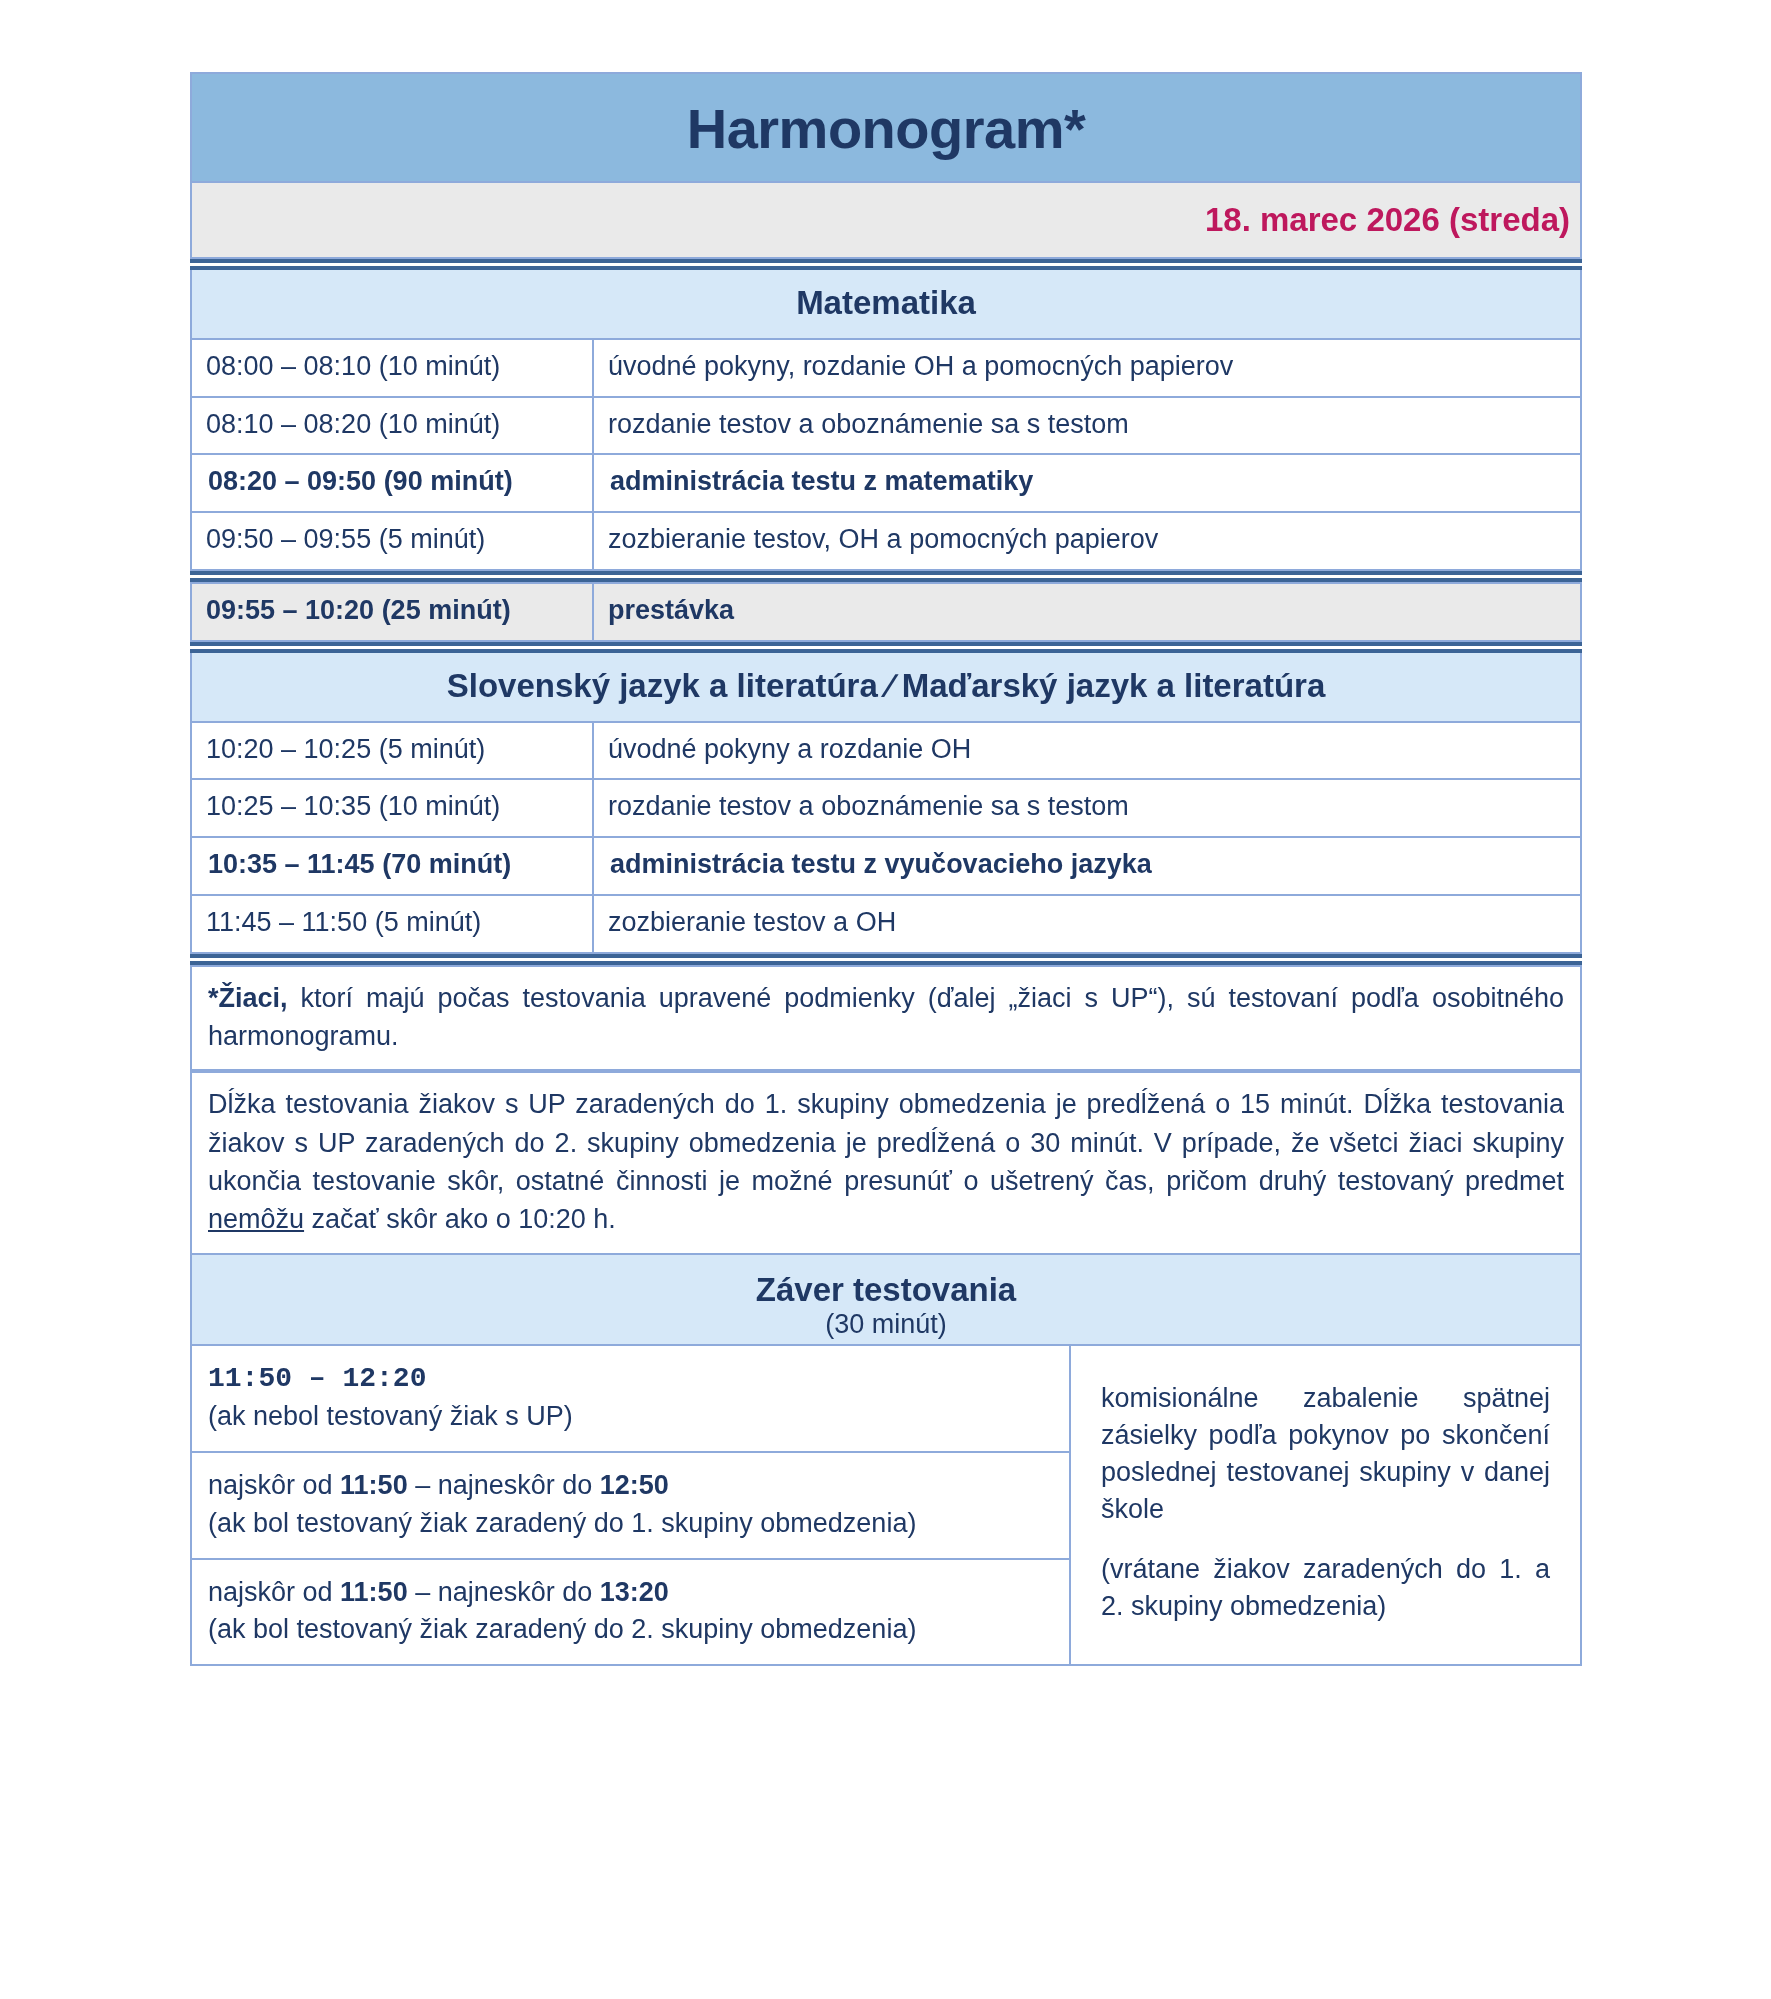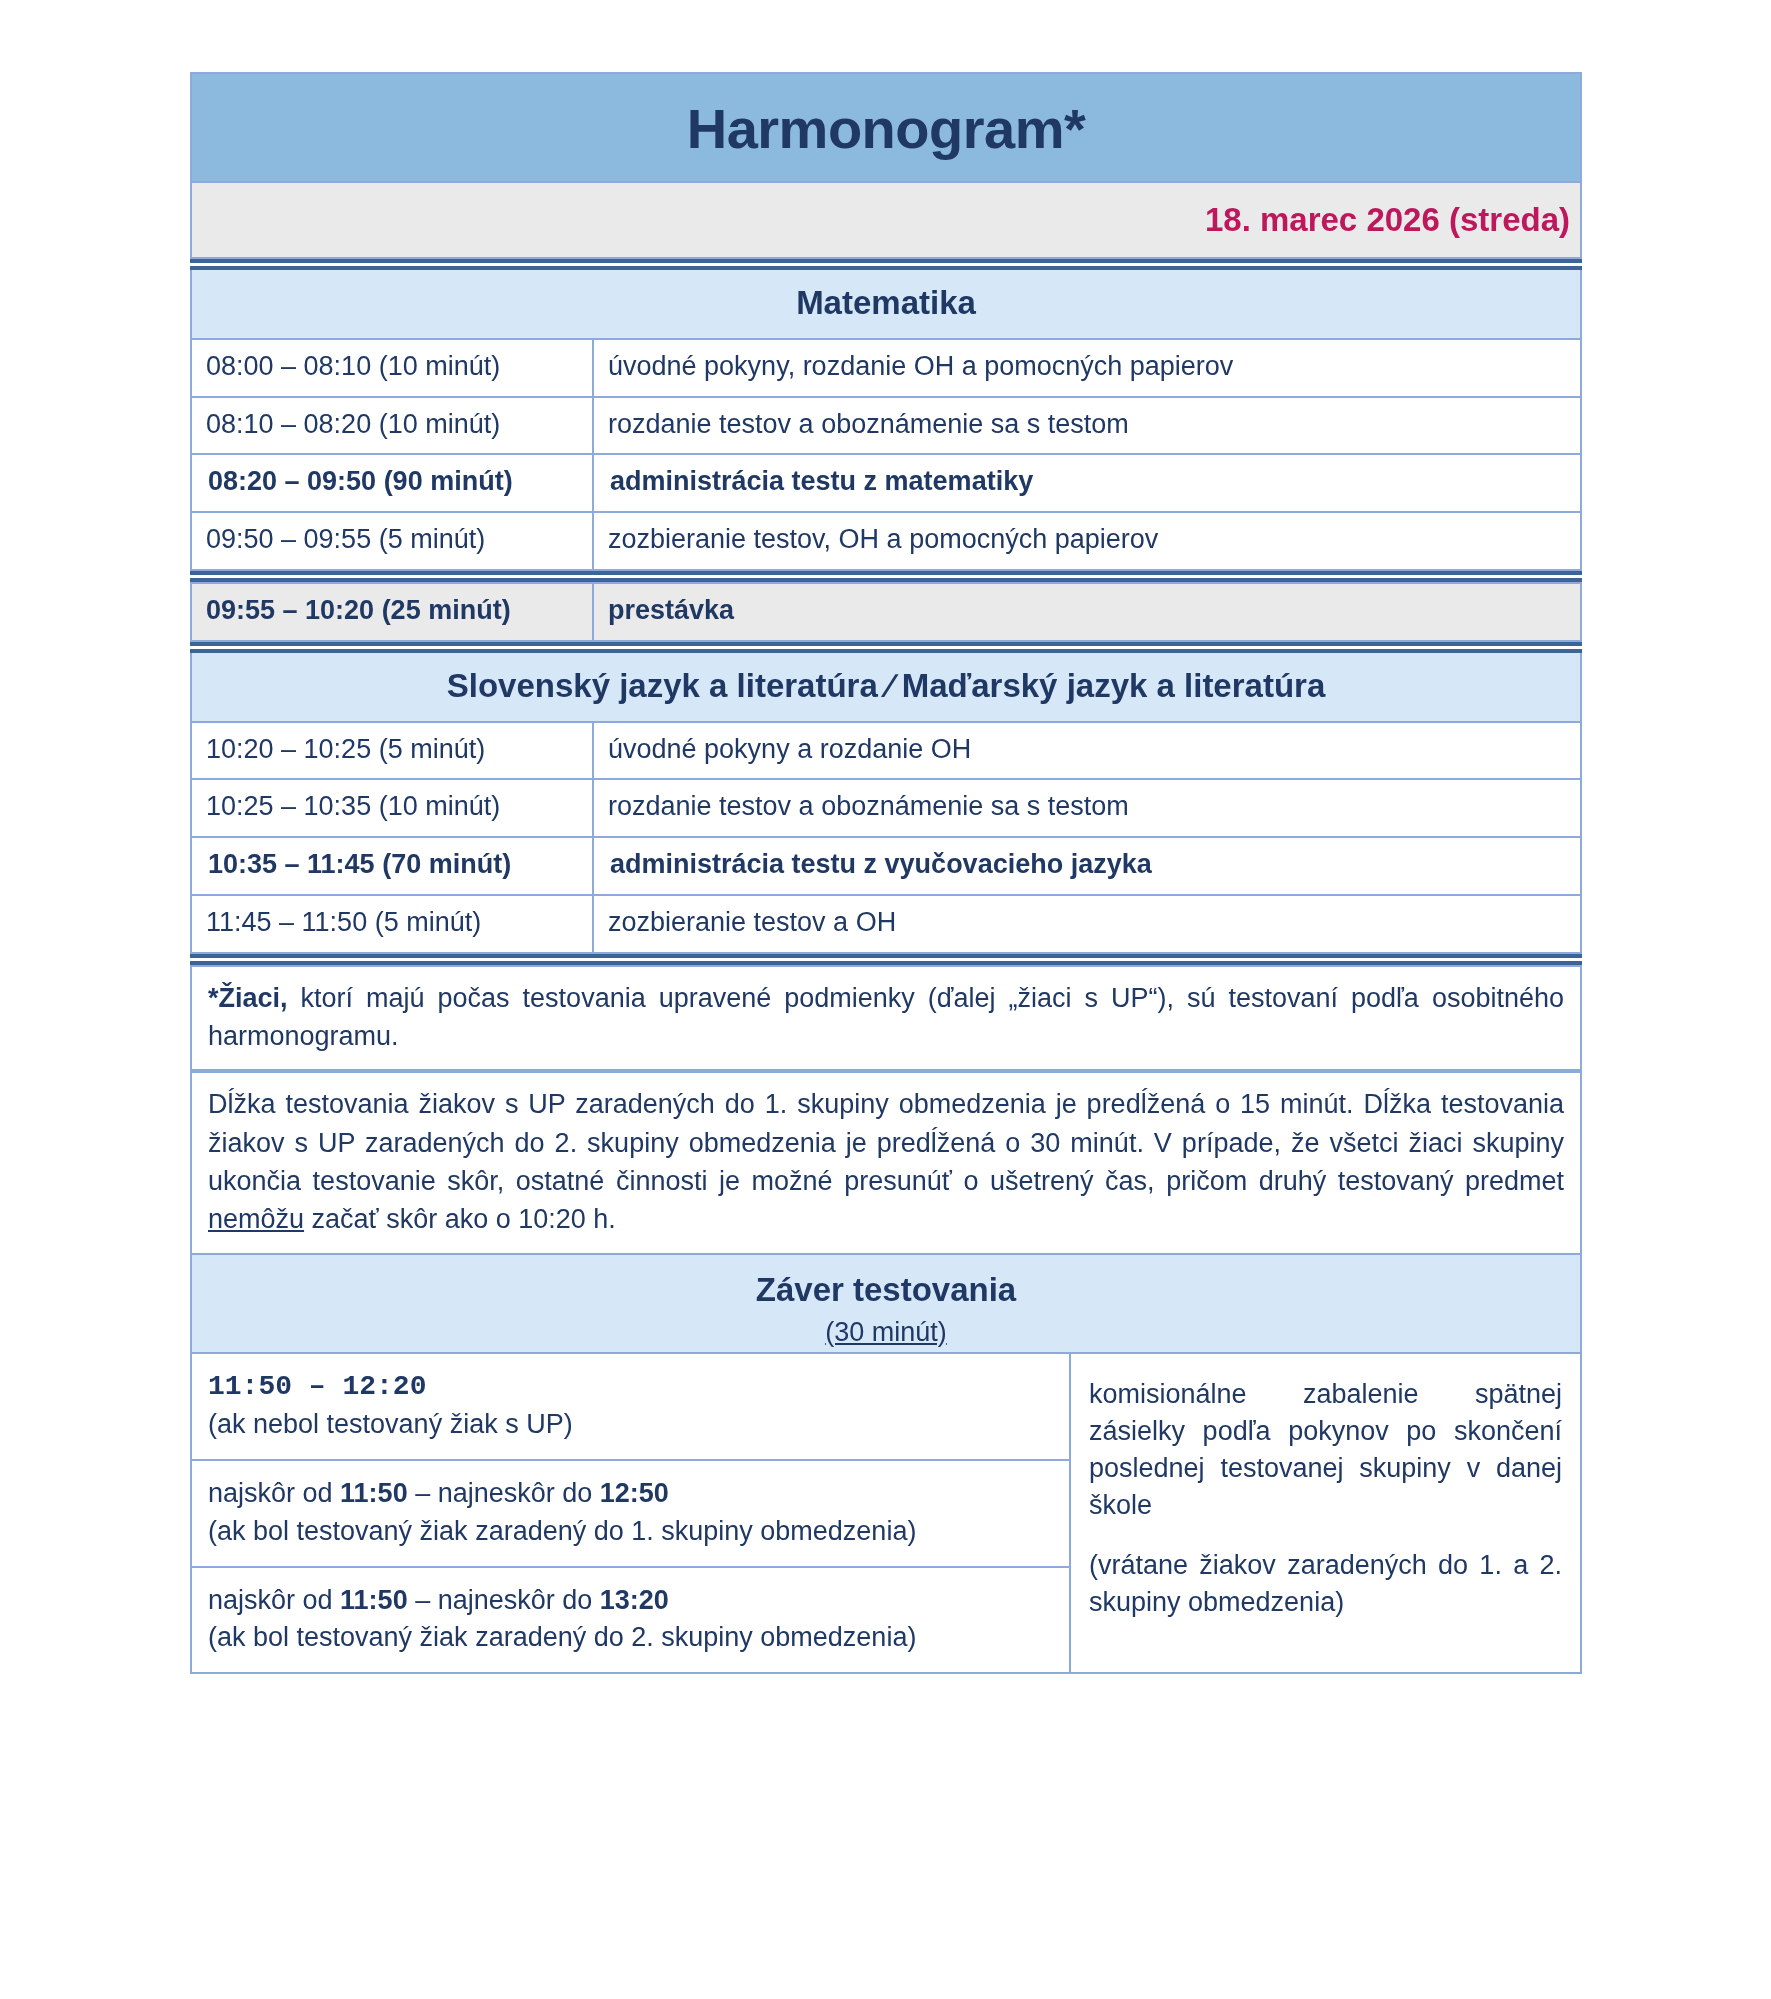--- a/index.html
+++ b/index.html
@@ -81,22 +81,21 @@
     font-size: 33px;
     font-weight: bold;
     color: #1F3864;
   }
   .subject-band.closing {
     padding: 16px 10px 4px 10px;
   }
   .closing-sub {
     font-size: 27px;
     font-weight: normal;
-    margin-top: 8px;
-    text-decoration: underline;
+    margin-top: 0;
   }
 
   table.rows {
     width: 100%;
     border-collapse: collapse;
     table-layout: fixed;
   }
   table.rows td {
     border: 2px solid #8EAADB;
     padding: 10px 14px 12px 14px;
@@ -135,21 +134,21 @@
     font-size: 27px;
     line-height: 1.38;
   }
   td.cl-left { width: 845px; padding: 14px 16px 16px 16px; }
   td.cl-right {
     padding: 22px 18px 18px 18px;
     text-align: justify;
   }
   .cl-line-bold { font-weight: bold; font-size: 28px; font-family: Liberation Mono, monospace; }
   .cl-line { margin-top: 0; }
-  .cl-right p { margin: 0; }
+  .cl-right p { margin: 12px; }
   .cl-right p.spaced { margin-top: 22px; }
   .cl-mix b { font-weight: bold; }
 </style>
 </head>
 <body>
 
 <div class="page">
   <div class="sheet">
 
     <div class="title-band">

